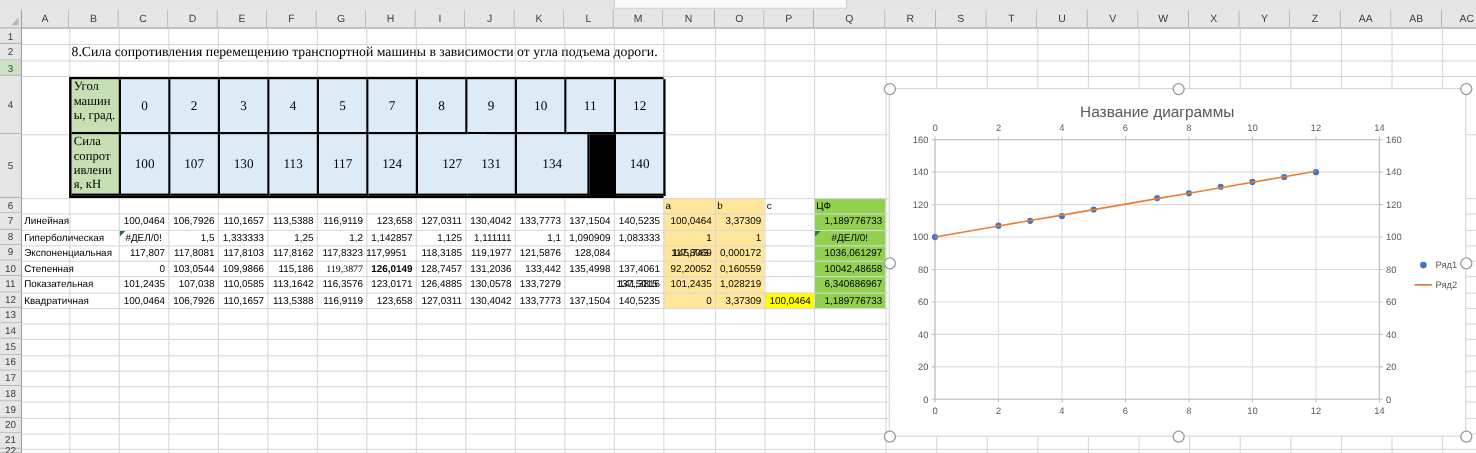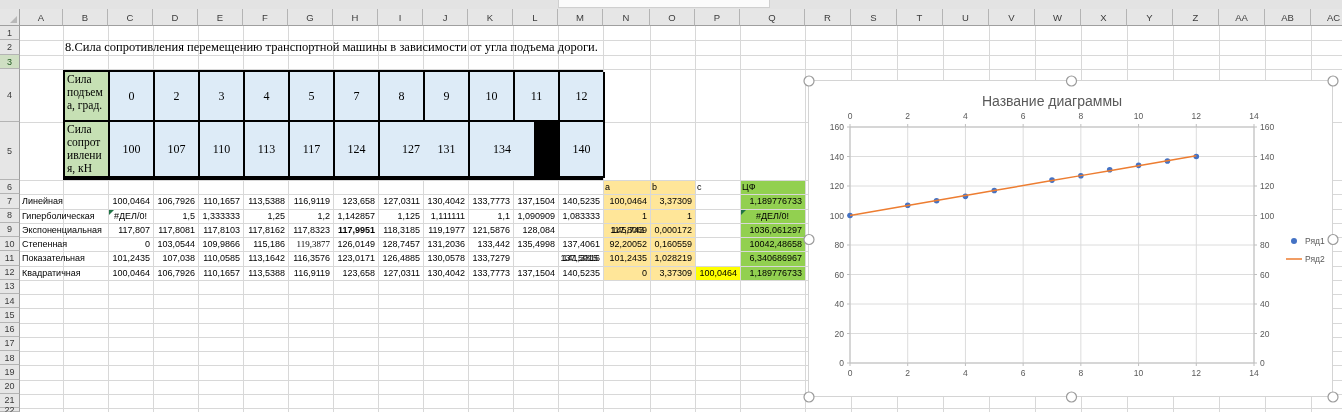--- a/index.html
+++ b/index.html
@@ -188,36 +188,36 @@
       <div class="celltext num abs" style="left: 603px; top: 208.5px; width: 44px; height: 14.25px; padding-right: 0px; text-align: right;">1</div>
       <div class="celltext num abs" style="left: 650px; top: 208.5px; width: 42px; height: 14.25px; padding-right: 0px; text-align: right;">1</div>
       <div class="celltext err abs" style="left: 740px; top: 208.5px; width: 65px; height: 14.25px; padding-right: 0px; text-align: center;">#ДЕЛ/0!</div>
       <div class="gtri abs" style="left: 741px; top: 209.5px; width: 0px; height: 0px;"></div>
       <div class="celltext  abs" style="left: 20px; top: 222.75px; width: 123px; height: 14.25px; padding-right: 0px; padding-left: 2px;">Экспоненциальная</div>
       <div class="celltext num abs" style="left: 108px; top: 222.75px; width: 42px; height: 14.25px; padding-right: 0px; text-align: right;">117,807</div>
       <div class="celltext num abs" style="left: 153px; top: 222.75px; width: 42px; height: 14.25px; padding-right: 0px; text-align: right;">117,8081</div>
       <div class="celltext num abs" style="left: 198px; top: 222.75px; width: 42px; height: 14.25px; padding-right: 0px; text-align: right;">117,8103</div>
       <div class="celltext num abs" style="left: 243px; top: 222.75px; width: 42px; height: 14.25px; padding-right: 0px; text-align: right;">117,8162</div>
       <div class="celltext num abs" style="left: 288px; top: 222.75px; width: 42px; height: 14.25px; padding-right: 0px; text-align: right;">117,8323</div>
-      <div class="celltext num abs" style="left: 333px; top: 222.75px; width: 42px; height: 14.25px; padding-right: 0px; text-align: right; font-weight: bold;">117,9951</div>
+      <div class="celltext num abs" style="left: 333px; top: 222.75px; width: 42px; height: 14.25px; padding-right: 0px; text-align: left;">117,9951</div>
       <div class="celltext num abs" style="left: 378px; top: 222.75px; width: 42px; height: 14.25px; padding-right: 0px; text-align: right;">118,3185</div>
       <div class="celltext num abs" style="left: 423px; top: 222.75px; width: 42px; height: 14.25px; padding-right: 0px; text-align: right;">119,1977</div>
       <div class="celltext num abs" style="left: 468px; top: 222.75px; width: 42px; height: 14.25px; padding-right: 0px; text-align: right;">121,5876</div>
       <div class="celltext num abs" style="left: 513px; top: 222.75px; width: 42px; height: 14.25px; padding-right: 0px; text-align: right;">128,084</div>
       <div class="celltext num abs" style="left: 558px; top: 222.75px; width: 42px; height: 14.25px; padding-right: 0px; text-align: right; margin-left: 44px;">145,743</div>
       <div class="celltext num abs" style="left: 603px; top: 222.75px; width: 44px; height: 14.25px; padding-right: 0px; text-align: right;">117,8069</div>
       <div class="celltext num abs" style="left: 650px; top: 222.75px; width: 42px; height: 14.25px; padding-right: 0px; text-align: right;">0,000172</div>
       <div class="celltext num abs" style="left: 740px; top: 222.75px; width: 62px; height: 14.25px; padding-right: 0px; text-align: right;">1036,061297</div>
       <div class="celltext  abs" style="left: 20px; top: 237px; width: 123px; height: 14.25px; padding-right: 0px; padding-left: 2px;">Степенная</div>
       <div class="celltext num abs" style="left: 108px; top: 237px; width: 42px; height: 14.25px; padding-right: 0px; text-align: right;">0</div>
       <div class="celltext num abs" style="left: 153px; top: 237px; width: 42px; height: 14.25px; padding-right: 0px; text-align: right;">103,0544</div>
       <div class="celltext num abs" style="left: 198px; top: 237px; width: 42px; height: 14.25px; padding-right: 0px; text-align: right;">109,9866</div>
       <div class="celltext num abs" style="left: 243px; top: 237px; width: 42px; height: 14.25px; padding-right: 0px; text-align: right;">115,186</div>
       <div class="celltext num abs" style="left: 288px; top: 237px; width: 42px; height: 14.25px; padding-right: 0px; text-align: right; font-family: Liberation Serif, serif;">119,3877</div>
-      <div class="celltext num abs" style="left: 333px; top: 237px; width: 42px; height: 14.25px; padding-right: 0px; ">126,0149</div>
+      <div class="celltext num abs" style="left: 333px; top: 237px; width: 42px; height: 14.25px; padding-right: 0px;  font-weight: bold;">126,0149</div>
       <div class="celltext num abs" style="left: 378px; top: 237px; width: 42px; height: 14.25px; padding-right: 0px; text-align: right;">128,7457</div>
       <div class="celltext num abs" style="left: 423px; top: 237px; width: 42px; height: 14.25px; padding-right: 0px; text-align: right;">131,2036</div>
       <div class="celltext num abs" style="left: 468px; top: 237px; width: 42px; height: 14.25px; padding-right: 0px; text-align: right;">133,442</div>
       <div class="celltext num abs" style="left: 513px; top: 237px; width: 42px; height: 14.25px; padding-right: 0px; text-align: right;">135,4998</div>
       <div class="celltext num abs" style="left: 558px; top: 237px; width: 42px; height: 14.25px; padding-right: 0px; text-align: right;">137,4061</div>
       <div class="celltext num abs" style="left: 603px; top: 237px; width: 44px; height: 14.25px; padding-right: 0px; text-align: right;">92,20052</div>
       <div class="celltext num abs" style="left: 650px; top: 237px; width: 42px; height: 14.25px; padding-right: 0px; text-align: right;">0,160559</div>
       <div class="celltext num abs" style="left: 740px; top: 237px; width: 62px; height: 14.25px; padding-right: 0px; text-align: right;">10042,48658</div>
       <div class="celltext  abs" style="left: 20px; top: 251.25px; width: 123px; height: 14.25px; padding-right: 0px; padding-left: 2px;">Показательная</div>
       <div class="celltext num abs" style="left: 108px; top: 251.25px; width: 42px; height: 14.25px; padding-right: 0px; text-align: right;">101,2435</div>
@@ -246,36 +246,36 @@
       <div class="celltext num abs" style="left: 468px; top: 265.5px; width: 42px; height: 14.25px; padding-right: 0px; text-align: right;">133,7773</div>
       <div class="celltext num abs" style="left: 513px; top: 265.5px; width: 42px; height: 14.25px; padding-right: 0px; text-align: right;">137,1504</div>
       <div class="celltext num abs" style="left: 558px; top: 265.5px; width: 42px; height: 14.25px; padding-right: 0px; text-align: right;">140,5235</div>
       <div class="celltext num abs" style="left: 603px; top: 265.5px; width: 44px; height: 14.25px; padding-right: 0px; text-align: right;">0</div>
       <div class="celltext num abs" style="left: 650px; top: 265.5px; width: 42px; height: 14.25px; padding-right: 0px; text-align: right;">3,37309</div>
       <div class="celltext num abs" style="left: 695px; top: 265.5px; width: 42px; height: 14.25px; padding-right: 0px; text-align: right;">100,0464</div>
       <div class="celltext num abs" style="left: 740px; top: 265.5px; width: 62px; height: 14.25px; padding-right: 0px; text-align: right;">1,189776733</div>
     </div>
   <div id="title-cell" class="abs">8.Сила сопротивления перемещению транспортной машины в зависимости от угла подъема дороги.</div>
   <div id="datatable" class="abs">
-      <div class="tcell tgreen abs" style="left: 0px; top: 0px; width: 45px; height: 50px;">Сила подъема, град.</div>
+      <div class="tcell tgreen abs" style="left: 0px; top: 0px; width: 45px; height: 50px;">Угол машины, град.</div>
       <div class="tcell tgreen abs" style="left: 0px; top: 50px; width: 45px; height: 56px;">Сила сопротивления, кН</div>
       <div class="tcell tblue abs" style="left: 45px; top: 0px; width: 45px; height: 50px;">0</div>
       <div class="tcell tblue abs" style="left: 90px; top: 0px; width: 45px; height: 50px;">2</div>
       <div class="tcell tblue abs" style="left: 135px; top: 0px; width: 45px; height: 50px;">3</div>
       <div class="tcell tblue abs" style="left: 180px; top: 0px; width: 45px; height: 50px;">4</div>
       <div class="tcell tblue abs" style="left: 225px; top: 0px; width: 45px; height: 50px;">5</div>
       <div class="tcell tblue abs" style="left: 270px; top: 0px; width: 45px; height: 50px;">7</div>
       <div class="tcell tblue abs" style="left: 315px; top: 0px; width: 45px; height: 50px;">8</div>
       <div class="tcell tblue abs" style="left: 360px; top: 0px; width: 45px; height: 50px;">9</div>
       <div class="tcell tblue abs" style="left: 405px; top: 0px; width: 45px; height: 50px;">10</div>
       <div class="tcell tblue abs" style="left: 450px; top: 0px; width: 45px; height: 50px;">11</div>
       <div class="tcell tblue abs" style="left: 495px; top: 0px; width: 45px; height: 50px;">12</div>
       <div class="tcell tblue abs" style="left: 45px; top: 50px; width: 45px; height: 56px;">100</div>
       <div class="tcell tblue abs" style="left: 90px; top: 50px; width: 45px; height: 56px;">107</div>
-      <div class="tcell tblue abs" style="left: 135px; top: 50px; width: 45px; height: 56px;">110</div>
+      <div class="tcell tblue abs" style="left: 135px; top: 50px; width: 45px; height: 56px;">130</div>
       <div class="tcell tblue abs" style="left: 180px; top: 50px; width: 45px; height: 56px;">113</div>
       <div class="tcell tblue abs" style="left: 225px; top: 50px; width: 45px; height: 56px;">117</div>
       <div class="tcell tblue abs" style="left: 270px; top: 50px; width: 45px; height: 56px;">124</div>
       <div class="tcell tblue abs" style="left: 315px; top: 50px; width: 64px; height: 56px;">127</div>
       <div class="tcell tblue abs" style="left: 360px; top: 50px; width: 45px; height: 56px;">131</div>
       <div class="tcell tblue abs" style="left: 405px; top: 50px; width: 66px; height: 56px;">134</div>
       <div class="tcell tblue abs" style="left: 495px; top: 50px; width: 45px; height: 56px;">140</div>
     </div>
   <div id="chart" class="abs">
     <svg id="chartsvg" width="525" height="317" viewBox="0 0 525 317">

